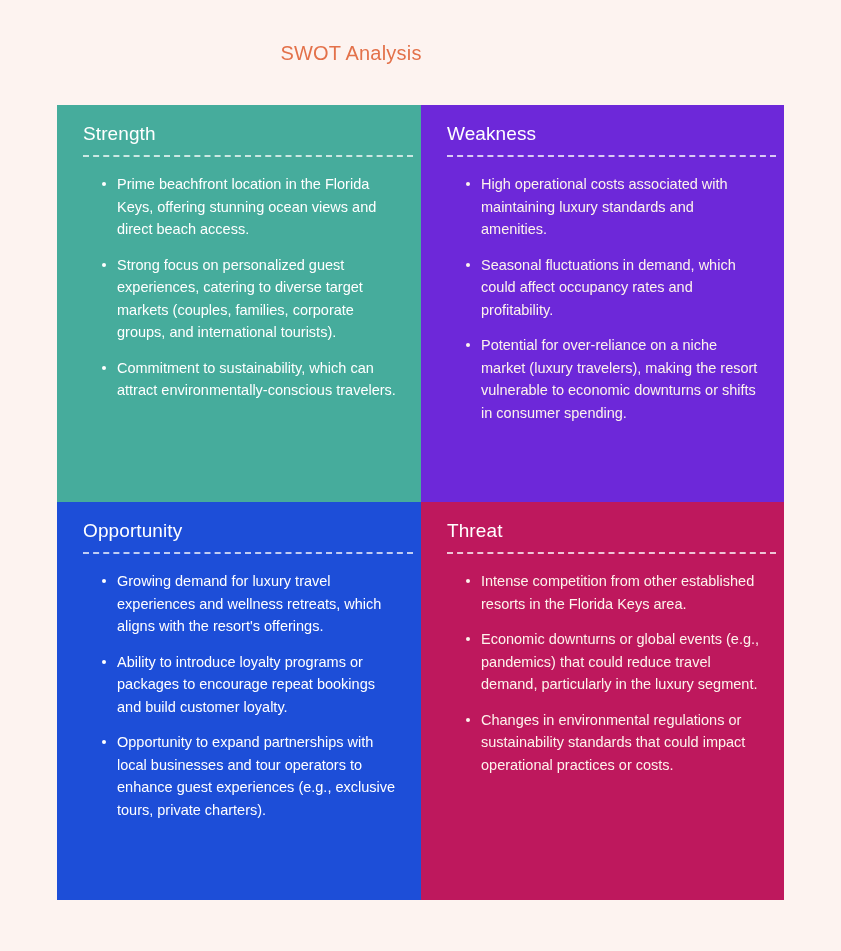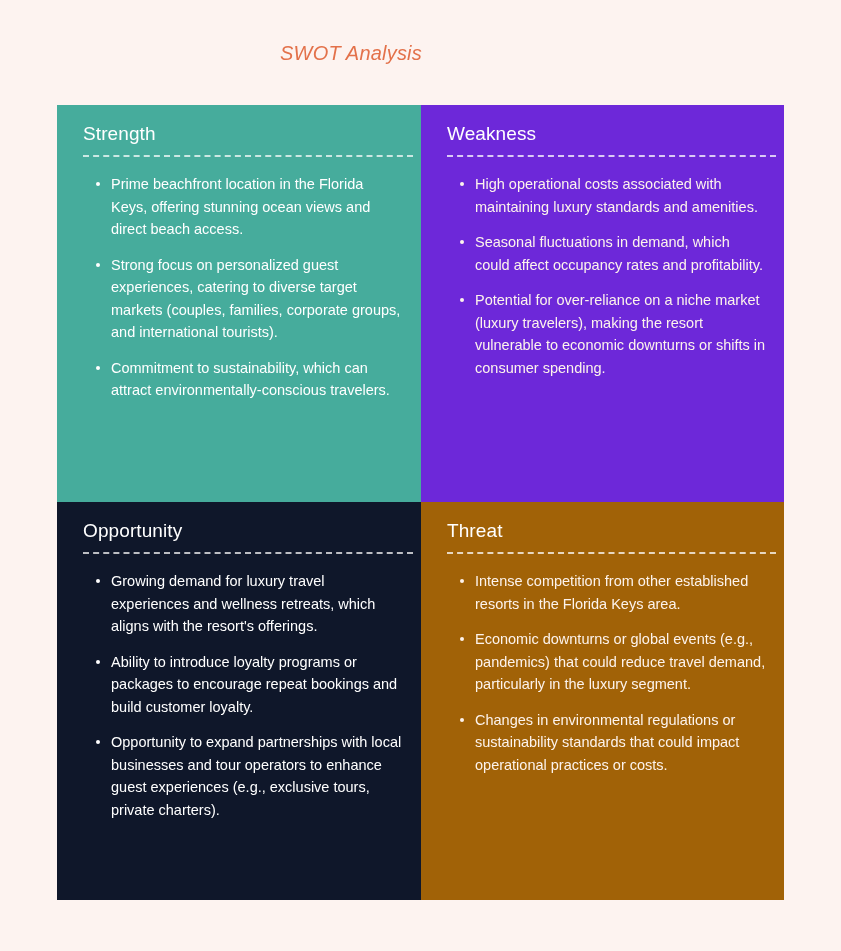--- a/index.html
+++ b/index.html
@@ -22,61 +22,60 @@
   .title {
     position: absolute;
     top: 42px;
     left: 0;
     width: 702px;
     text-align: center;
     font-size: 20px;
     color: #e3714a;
     letter-spacing: 0.2px;
     font-weight: 400;
-    font-style: italic;
   }
   .grid {
     position: absolute;
     left: 57px;
     top: 105px;
     width: 727px;
     height: 795px;
     display: grid;
     grid-template-columns: 364px 363px;
     grid-template-rows: 397px 398px;
   }
   .quad {
     box-sizing: border-box;
     padding: 18px 8px 18px 26px;
     overflow: hidden;
   }
   .quad.strength   { background: #46ac9c; }
   .quad.weakness   { background: #6d28d9; }
-  .quad.opportunity{ background: #0f172a; }
-  .quad.threat     { background: #a16207; }
+  .quad.opportunity{ background: #1d4ed8; }
+  .quad.threat     { background: #be185d; }
 
   .quad-header {
     font-size: 19px;
     color: #ffffff;
     font-weight: 400;
     padding-bottom: 10px;
     letter-spacing: 0.1px;
   }
   .quad-rule {
     border-top: 2px dashed rgba(255,255,255,0.72);
     margin-bottom: 16px;
     width: 100%;
   }
   .quad.weakness .quad-rule,
   .quad.threat .quad-rule {
     border-top-color: rgba(255,255,255,0.75);
   }
   ul.points {
     list-style: none;
-    margin: 10px;
+    margin: 16px;
     padding: 0;
   }
   ul.points li {
     position: relative;
     color: #ffffff;
     font-size: 14.5px;
     line-height: 22.5px;
     padding-left: 18px;
     margin-bottom: 13px;
   }

